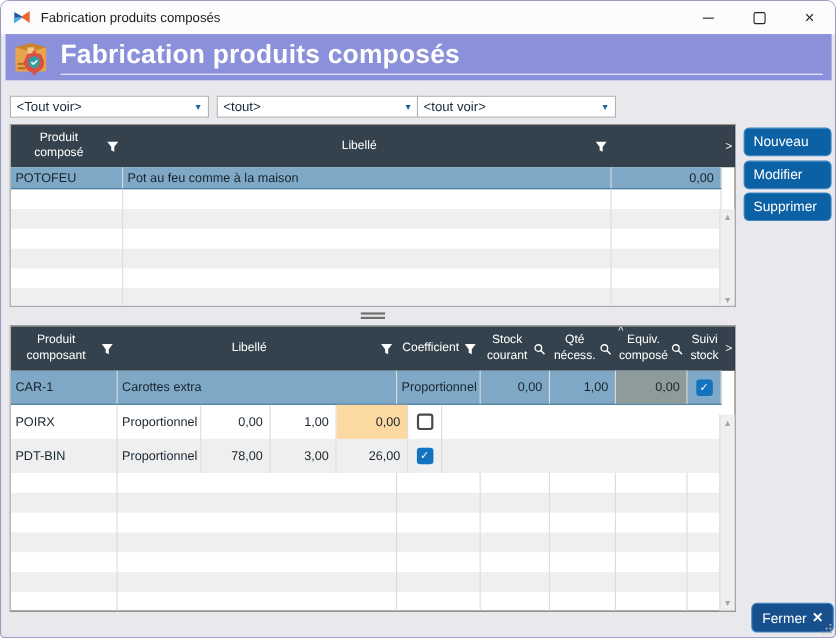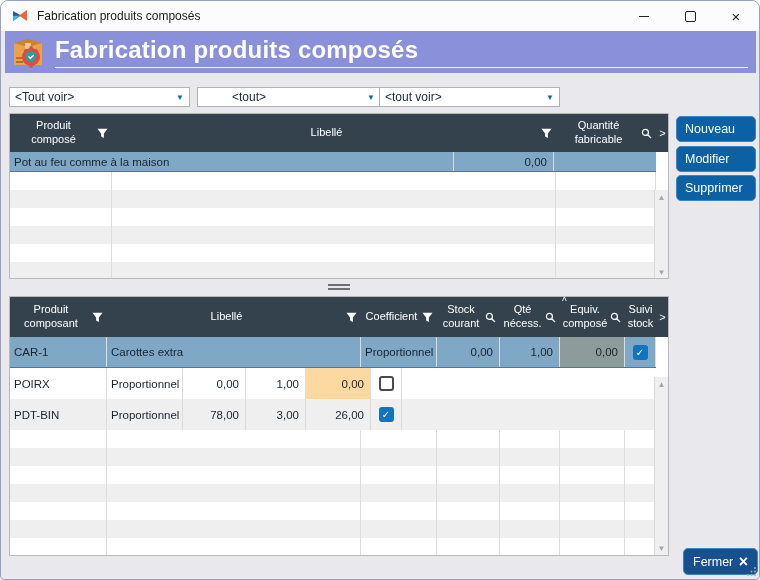--- a/index.html
+++ b/index.html
@@ -24,21 +24,21 @@
   .band-icon{width:38px;height:38px;margin-left:4px;flex:0 0 auto;}
   .band-title-wrap{flex:1 1 auto;margin:0 8px 0 8px;border-bottom:1.5px solid #f4f4fb;padding-bottom:3px;}
   .band-title{font-size:24px;font-weight:bold;color:#ffffff;letter-spacing:.2px;white-space:nowrap;}
 
   
   .combo{position:absolute;top:86px;height:20px;background:#fff;border:1px solid #b2b2b2;
     box-sizing:border-box;display:flex;align-items:center;font-size:12px;color:#16293a;}
   .combo .val{flex:1 1 auto;padding-left:5px;white-space:nowrap;overflow:hidden;}
   .combo .dd{flex:0 0 18px;text-align:center;font-size:8px;color:#1566a5;}
   #combo1{left:8px;width:181px;}
-  #combo2{left:196px;width:184px;padding-left:29px;}
+  #combo2{left:196px;width:184px;}
   #combo3{left:378px;width:181px;}
 
   
   .tbl{position:absolute;left:8px;width:660px;background:#000000;border:1px solid #b9b9b9;
     box-sizing:border-box;overflow:hidden;}
   .thead{position:relative;background:#33424d;color:#fff;display:flex;width:660px;}
   .th{display:flex;align-items:center;box-sizing:border-box;}
   .thl{flex:1 1 auto;text-align:center;font-size:11px;line-height:1.25;white-space:pre-line;}
   .hicon{flex:0 0 auto;margin-right:4px;display:flex;align-items:center;}
   .hchev{position:absolute;right:1px;top:0;bottom:0;width:13px;display:flex;align-items:center;
@@ -183,34 +183,25 @@
         </span>
       </div>
       <div class="th tc2">
         <span class="thl">Libellé</span>
         <span class="hicon">
           <svg width="11" height="11" viewBox="0 0 11 11">
               <path d="M0.5 0.8 h10 L6.9 5.4 V10 L4.1 8.6 V5.4 Z" fill="#fff"></path>
             </svg>
         </span>
       </div>
-      <div class="th tc3">
-        <span class="thl">Quantité
-fabricable</span>
-        <span class="hicon">
-          <svg width="11" height="11" viewBox="0 0 11 11">
-              <circle cx="4.4" cy="4.4" r="3" stroke="#fff" stroke-width="1.2" fill="none"></circle>
-              <line x1="6.7" y1="6.7" x2="10" y2="10" stroke="#fff" stroke-width="1.4"></line>
-            </svg>
-        </span>
-      </div>
       <span class="hchev">&gt;</span>
     </div>
     <div class="tbody">
       <div class="row data sel">
+        <div class="cell tc1 txt">POTOFEU</div>
         <div class="cell tc2 txt">Pot au feu comme à la maison</div>
         <div class="cell tc3 num">0,00</div>
       </div>
       <div class="row empty">
           <div class="cell tc1"></div>
           <div class="cell tc2"></div>
           <div class="cell tc3"></div>
         </div>
       <div class="row empty">
           <div class="cell tc1"></div>

